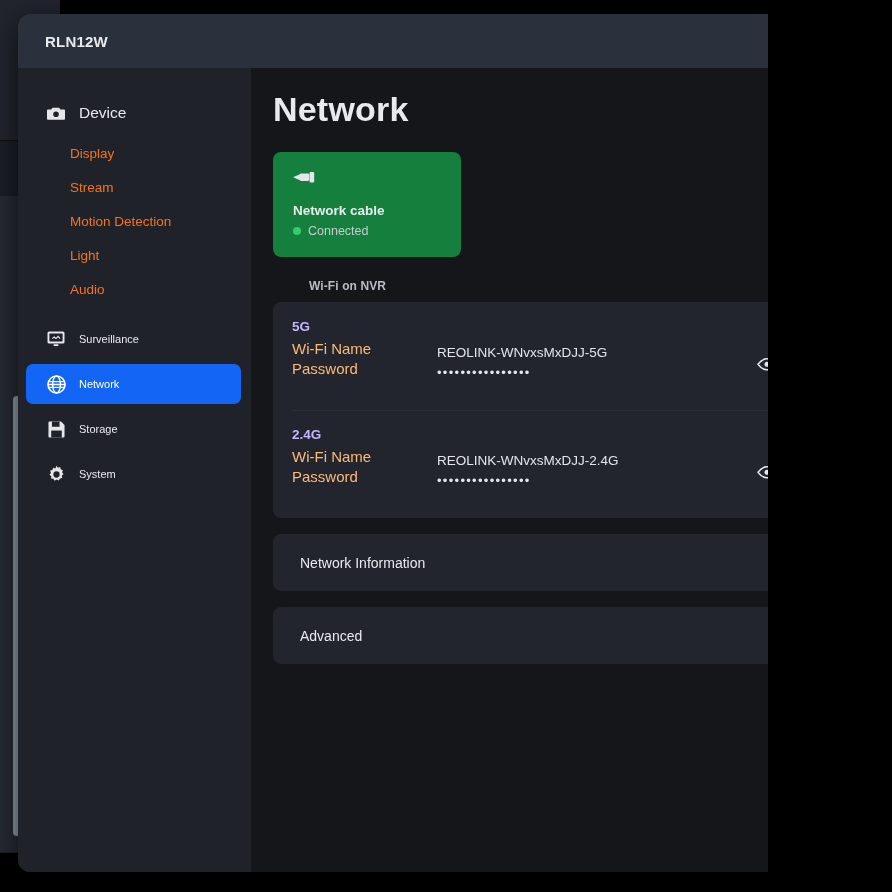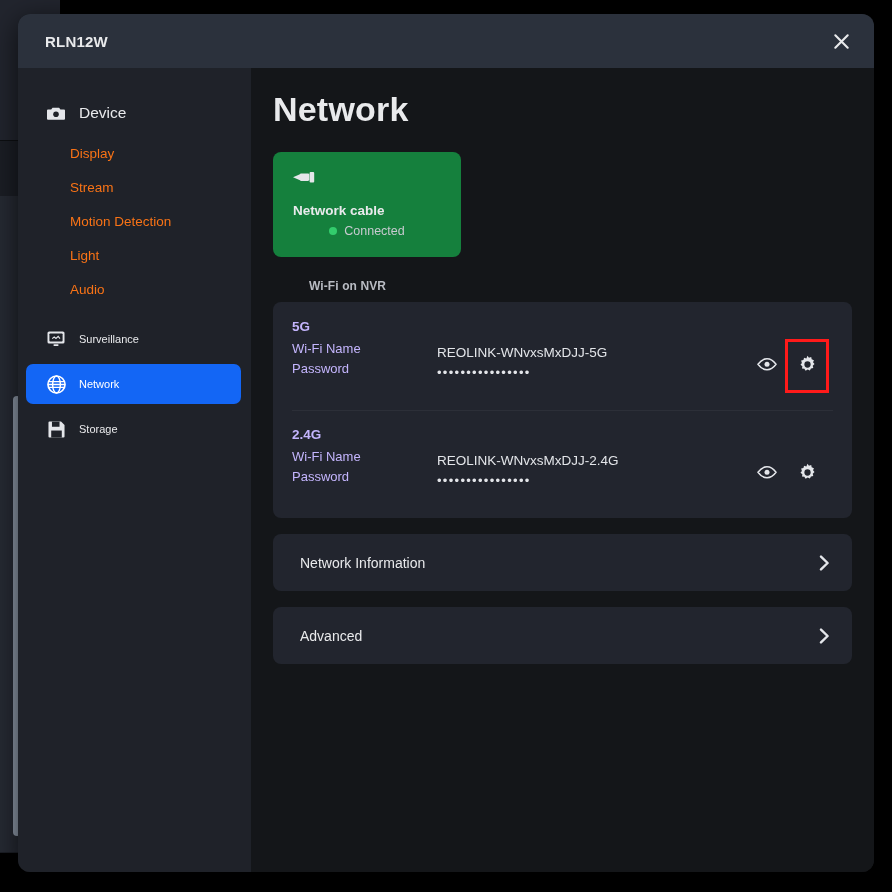--- a/index.html
+++ b/index.html
@@ -7,21 +7,21 @@
     margin: 0; padding: 0;
     width: 892px; height: 892px;
     background: #000000;
     overflow: hidden;
     font-family: "Liberation Sans", sans-serif;
     -webkit-font-smoothing: antialiased;
   }
 
   #screen {
     position: relative;
-    width: 892px; height: 892px;
+    width: 768px; height: 892px;
     background: #000000;
     overflow: hidden;
   }
 
   
   .bg-panel-top {
     position: absolute;
     left: 0; top: 0;
     width: 60px; height: 140px;
     background: #22252e;
@@ -188,21 +188,20 @@
     font-size: 13.5px;
     font-weight: bold;
     color: #e9eaec;
     margin-bottom: 6px;
   }
   .cable-status {
     display: flex;
     align-items: center;
     font-size: 12.5px;
     color: #c8cad0;
-    justify-content: center;
   }
   .dot {
     width: 8px; height: 8px;
     border-radius: 50%;
     background: #33cc6c;
     margin-right: 7px;
     flex: 0 0 8px;
   }
 
   .section-label {
@@ -236,22 +235,22 @@
     background: #33374099;
   }
   .wifi-left { width: 145px; flex: 0 0 145px; }
   .band {
     font-size: 13.5px;
     font-weight: bold;
     color: #c4b5fd;
     margin-bottom: 5px;
   }
   .field-lbl {
-    font-size: 13px;
-    color: #c4b5fd;
+    font-size: 15px;
+    color: #fdba74;
     line-height: 20px;
   }
   .wifi-mid { flex: 1 1 auto; padding-top: 24px; }
   .field-val {
     font-size: 13.5px;
     color: #e3e5e9;
     line-height: 20px;
     white-space: nowrap;
   }
   .pw-dots {
@@ -392,20 +391,29 @@
           <span class="ico">
             <svg width="17" height="17" viewBox="0 0 18 18">
               <path d="M1.6 0.5 h12.2 L17.5 4.2 V16.4 a1.1 1.1 0 0 1 -1.1 1.1 H1.6 a1.1 1.1 0 0 1 -1.1 -1.1 V1.6 A1.1 1.1 0 0 1 1.6 0.5 z" fill="#e4e6ea"></path>
               <rect x="4.2" y="0.7" width="8" height="5.4" fill="#1f2229"></rect>
               <rect x="3.4" y="10.1" width="11.2" height="7.4" fill="#1f2229"></rect>
             </svg>
           </span>
           <span>Storage</span>
         </div>
 
+        <div class="nav-item">
+          <span class="ico">
+            <svg width="19" height="19" viewBox="0 0 20 20">
+              <path d="M10 0.8 l1.5 2.0 l2.4 -0.7 l0.5 2.5 l2.4 0.8 l-1.0 2.3 l1.6 1.9 l-1.9 1.7 l0.6 2.5 l-2.5 0.3 l-1.1 2.3 l-2.3 -1.1 l-2.2 1.3 l-1.3 -2.2 l-2.5 -0.1 l0.4 -2.5 l-2.0 -1.5 l1.5 -2.0 l-0.8 -2.4 l2.4 -0.6 l0.7 -2.4 l2.4 0.9 z" fill="#e4e6ea"></path>
+              <circle cx="10" cy="10" r="3.3" fill="#1f2229"></circle>
+            </svg>
+          </span>
+          <span>System</span>
+        </div>
 
       </div>
 
       <div class="content">
 
         <div class="page-title">Network</div>
 
         <div class="cable-card">
           <div class="cable-icon">
             <svg width="25" height="13" viewBox="0 0 25 13">

